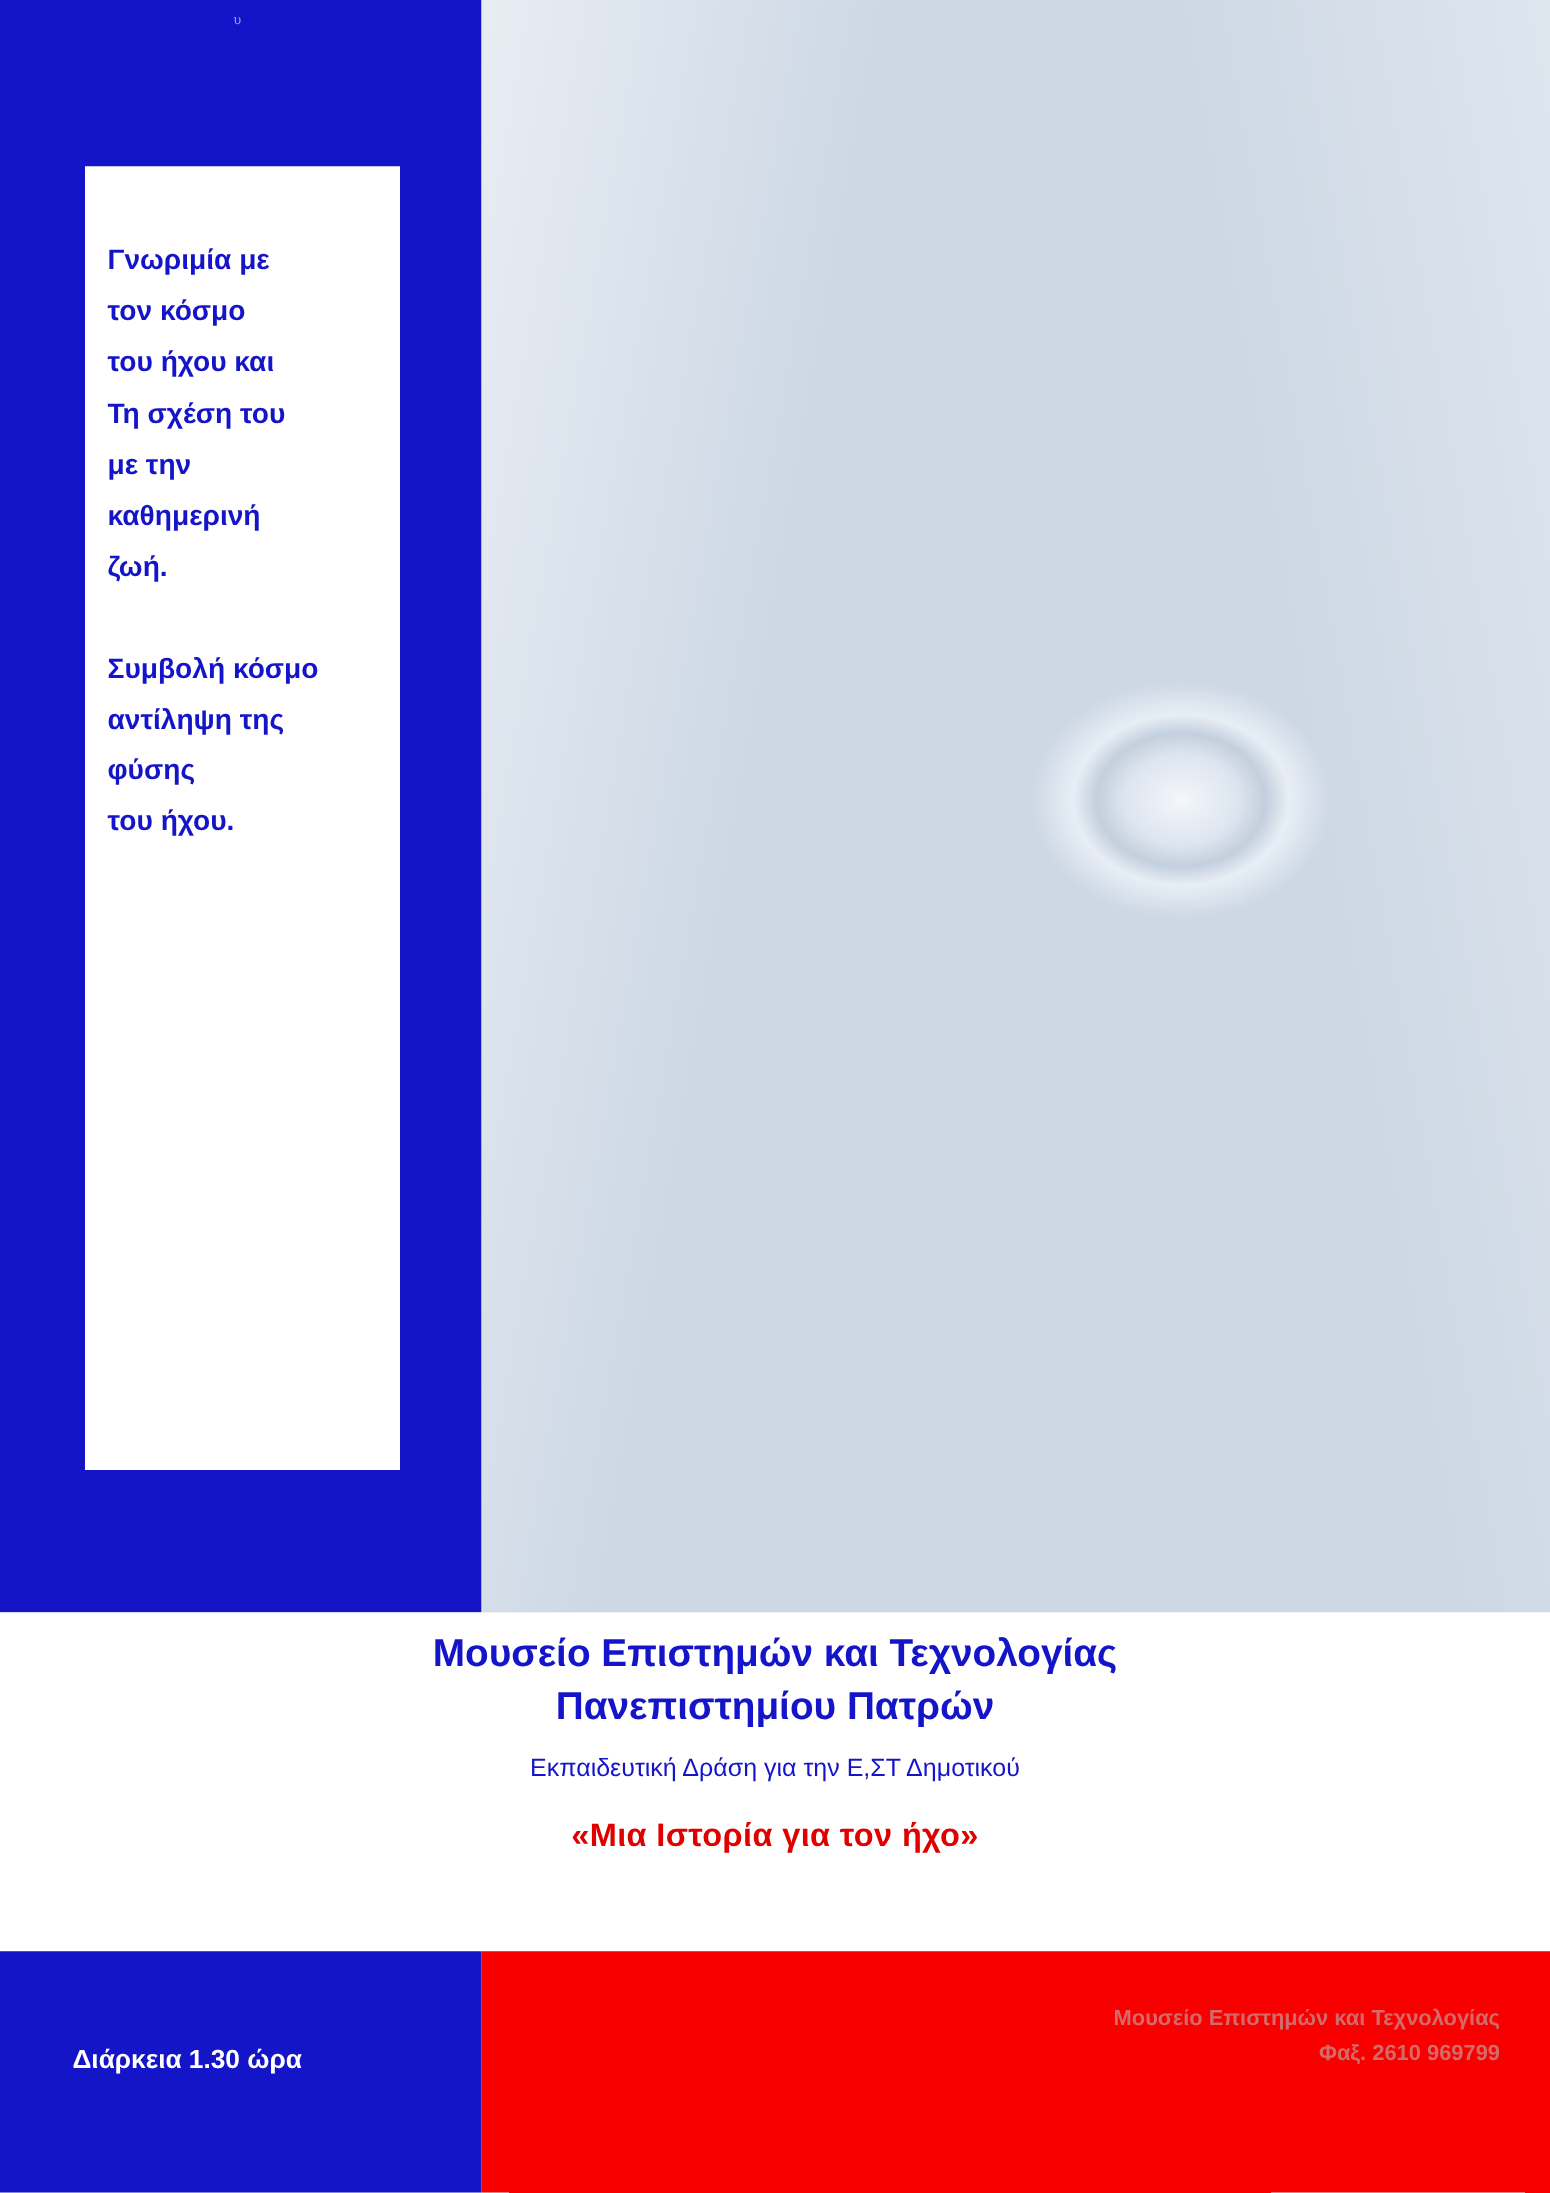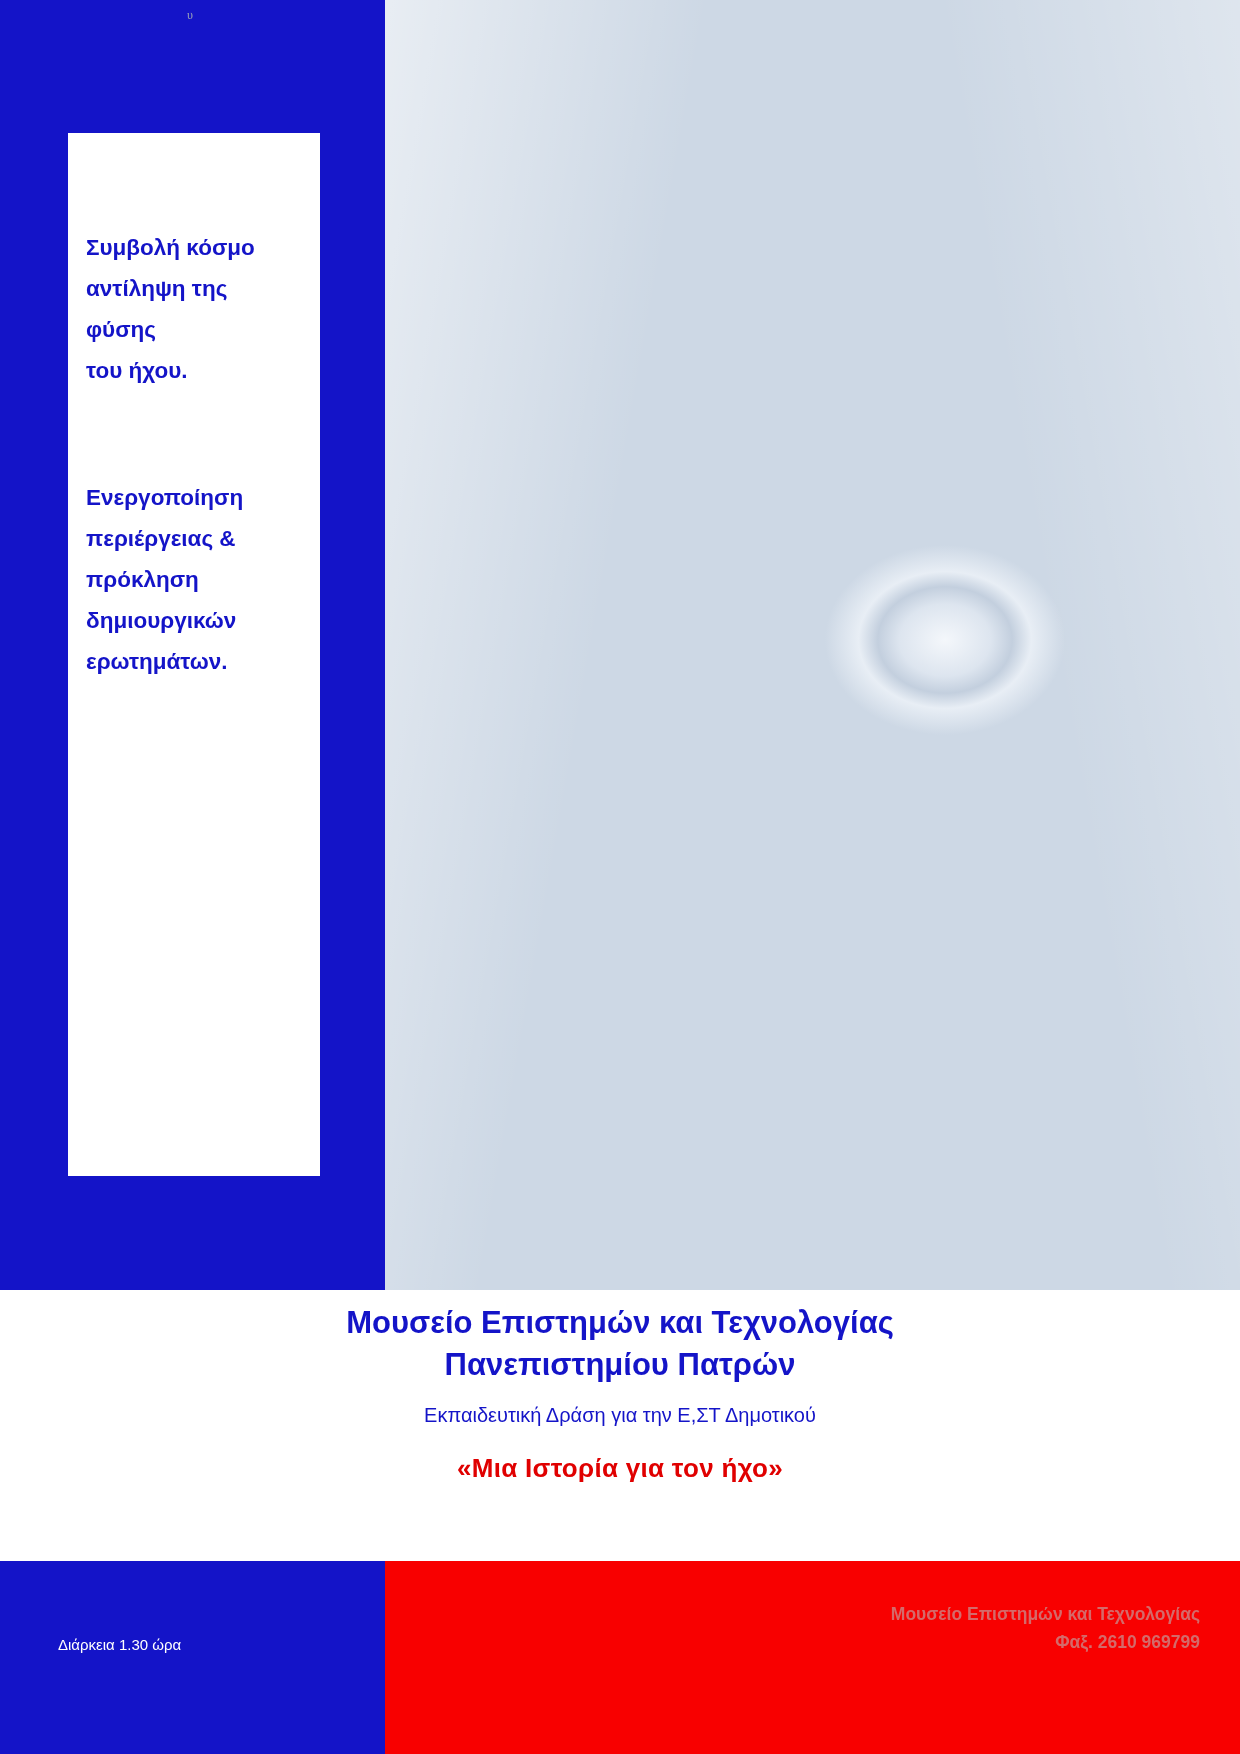--- a/index.html
+++ b/index.html
@@ -145,22 +145,22 @@
     top: 0;
     width: 855px;
     height: 193px;
     background: #f80000;
   }
   .duration {
     position: absolute;
     left: 58px;
     top: 75px;
     color: #ffffff;
-    font-weight: normal;
-    font-size: 15px;
+    font-weight: bold;
+    font-size: 21px;
     white-space: nowrap;
   }
   .contact {
     position: absolute;
     right: 40px;
     top: 39px;
     text-align: right;
     color: #d46a6a;
     font-weight: bold;
     font-size: 17.5px;
@@ -172,35 +172,37 @@
 <body>
 
 <div class="hero">
   <div class="ripple-bg"></div>
   <div class="ripple-sheen"></div>
   <div class="hero-left-band"></div>
 
   <div class="tiny-mark">υ</div>
 
   <div class="panel">
+    <p>
+      <span>Γνωριμία με</span><br>
+      <span>τον κόσμο</span><br>
+      <span>του ήχου και</span><br>
+      <span>Τη σχέση του</span><br>
+      <span>με την</span><br>
+      <span>καθημερινή</span><br>
+      <span>ζωή.</span>
+    </p>
     <div class="block-gap"></div>
     <p>
       <span>Συμβολή κόσμο</span><br>
       <span>αντίληψη  της</span><br>
       <span>φύσης</span><br>
       <span>του ήχου.</span>
     </p>
     <div class="block-gap-lg"></div>
-    <p>
-      <span>Ενεργοποίηση</span><br>
-      <span>περιέργειας &amp;</span><br>
-      <span>πρόκληση</span><br>
-      <span>δημιουργικών</span><br>
-      <span>ερωτημάτων.</span>
-    </p>
   </div>
 </div>
 
 <div class="mid">
   <h1 class="mid-title">
     <span>Μουσείο Επιστημών και Τεχνολογίας</span><br>
     <span>Πανεπιστημίου Πατρών</span>
   </h1>
   <p class="mid-sub">Εκπαιδευτική Δράση για την Ε,ΣΤ Δημοτικού</p>
   <p class="mid-main">«Μια Ιστορία για τον ήχο»</p>

